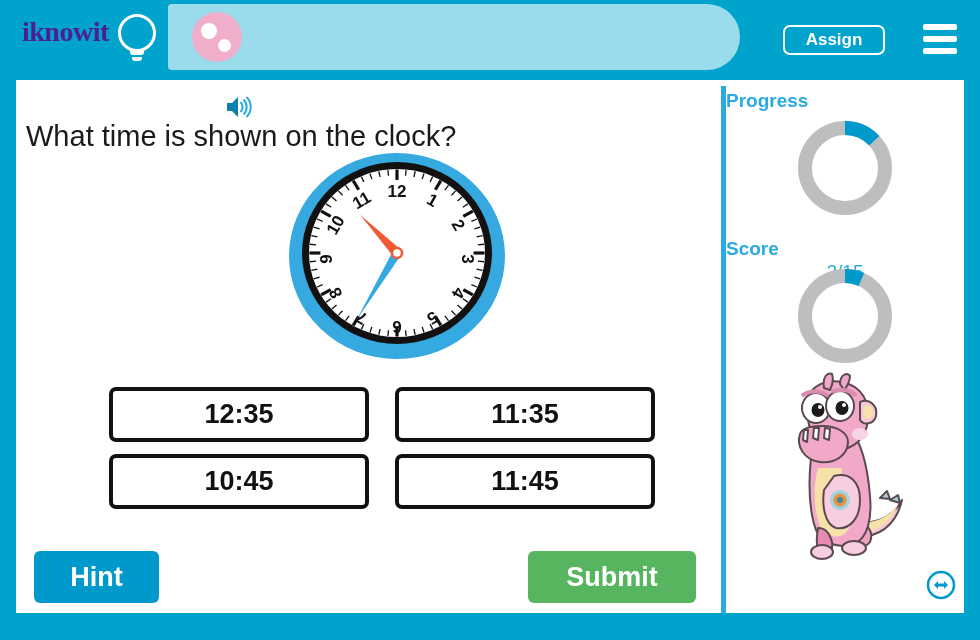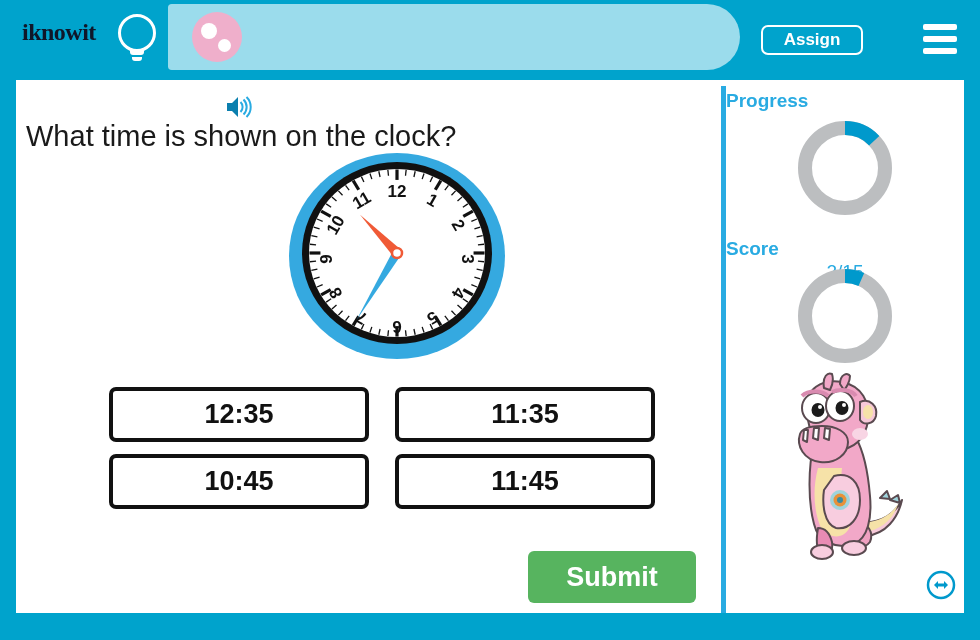--- a/index.html
+++ b/index.html
@@ -30,24 +30,24 @@
   .logo {
     position: absolute;
     left: 22px; top: 12px;
     width: 140px;
     height: 50px;
     color: #ffffff;
   }
   .logo-text {
     font-family: "Liberation Serif", serif;
     font-weight: bold;
-    font-size: 24px;
+    font-size: 28px;
     letter-spacing: -0.5px;
     line-height: 40px;
-    color: #0f172a;
+    color: #4c1d95;
     white-space: nowrap;
   }
   .logo-bulb {
     position: absolute;
     left: 96px; top: 2px;
     width: 38px; height: 38px;
     border: 3px solid #ffffff;
     border-radius: 50%;
     box-sizing: border-box;
   }
@@ -100,21 +100,21 @@
     position: absolute;
     left: 88px; top: 20px;
     font-size: 17.5px;
     color: #1b1b1b;
     white-space: nowrap;
     font-family: "Liberation Sans", sans-serif;
   }
 
   .assign-btn {
     position: absolute;
-    left: 761px; top: 25px;
+    left: 783px; top: 25px;
     width: 102px; height: 30px;
     border: 2px solid #ffffff;
     border-radius: 7px;
     background: transparent;
     color: #ffffff;
     font-size: 17px;
     font-weight: bold;
     line-height: 26px;
     text-align: center;
     box-sizing: border-box;
@@ -404,20 +404,21 @@
       </svg>
     </div>
 
     <div class="answers">
       <button class="answer-btn">12:35</button>
       <button class="answer-btn">11:35</button>
       <button class="answer-btn">10:45</button>
       <button class="answer-btn">11:45</button>
     </div>
 
+    <button class="hint-btn">Hint</button>
     <button class="submit-btn">Submit</button>
 
     <div class="sidebar">
 
       <div class="ring-label" style="top:10px;">Progress</div>
       <div class="ring" style="left:69px; top:38px;">
         <svg viewBox="0 0 100 100" width="100" height="100">
           <circle cx="50" cy="50" r="40" fill="none" stroke="#BCBEC0" stroke-width="14"></circle>
           <circle id="progress-arc" cx="50" cy="50" r="40" fill="none" stroke="#0099CC" stroke-width="14" transform="rotate(-90 50 50)" stroke-dasharray="32.67256359733385 251.32741228718345"></circle>
         </svg>

